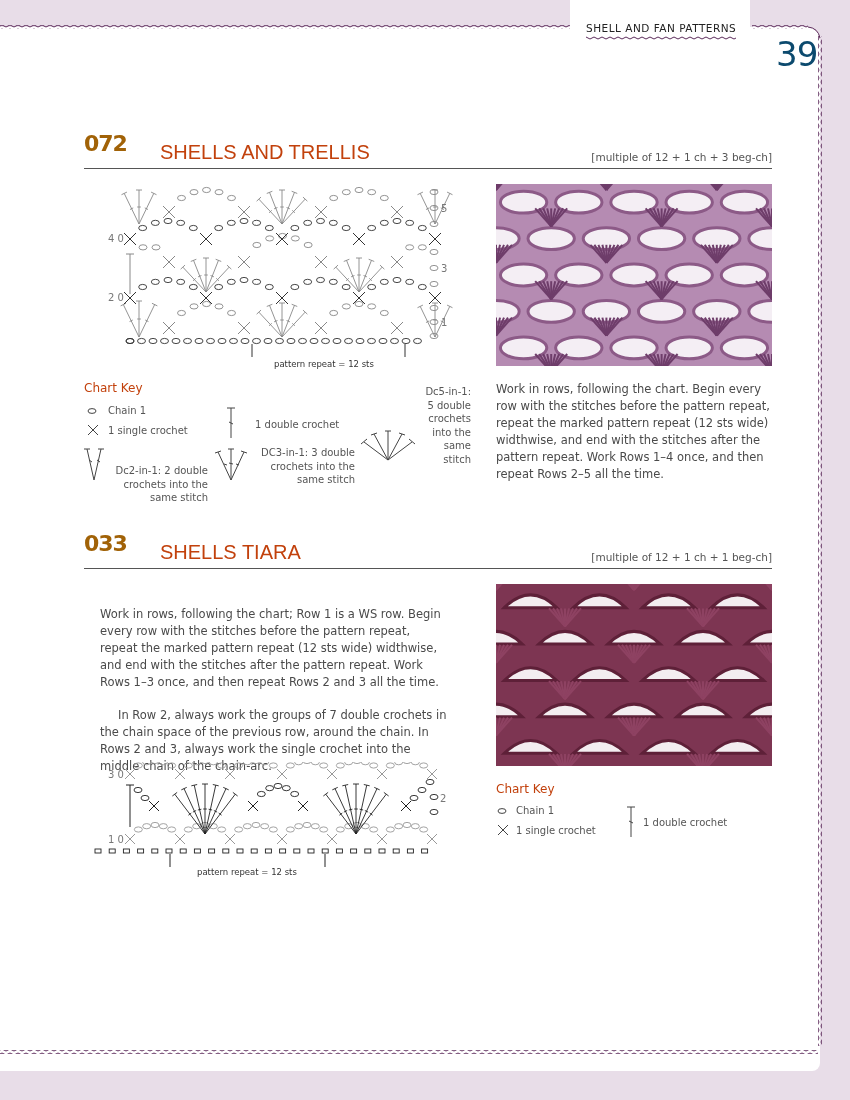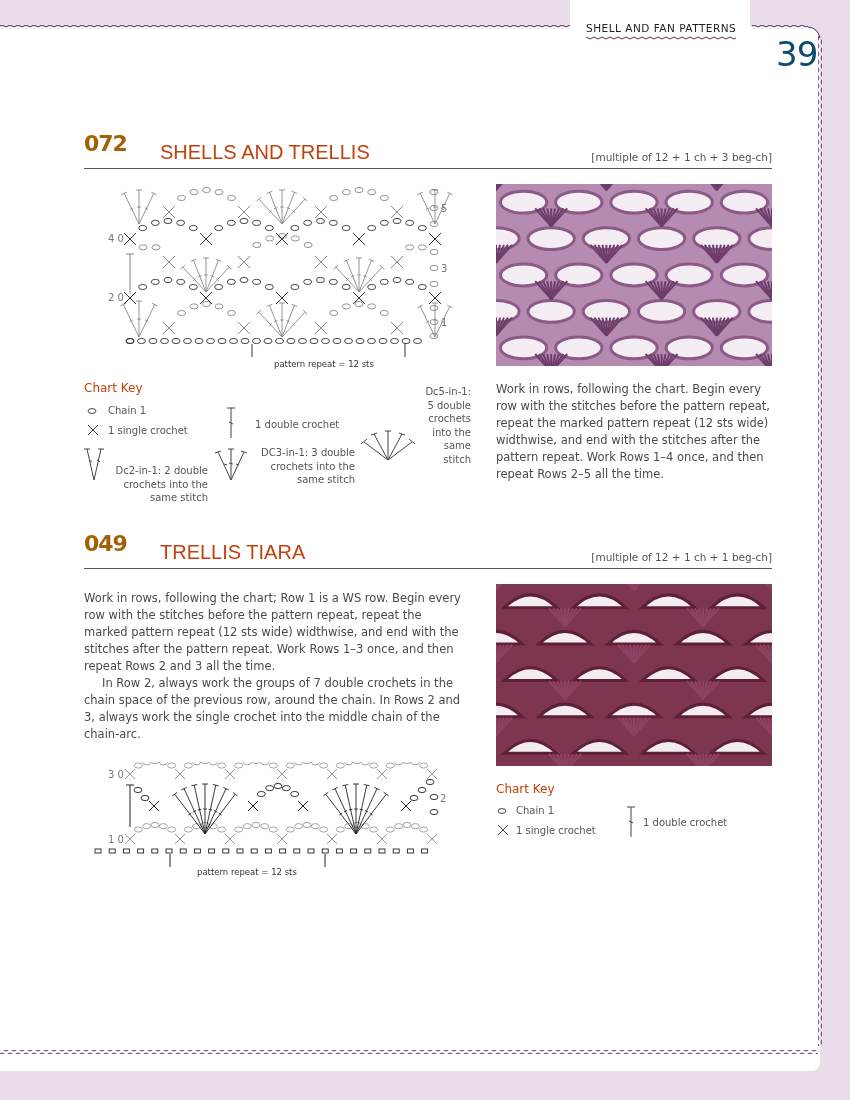--- a/index.html
+++ b/index.html
@@ -41,21 +41,21 @@
     position: absolute; left: 76px; bottom: 4px;
     font-size: 20px; color: #c2410c; font-family: "Liberation Sans", sans-serif;
   }
   .sec-mult {
     position: absolute; right: 0; bottom: 5px;
     font-size: 10.5px; color: #555;
   }
   .body-text {
     position: absolute; font-size: 11.5px; line-height: 17px; color: #4a4a4a;
   }
-  .body-text p { margin: 0; }
+  .body-text p { margin: 16px; }
   .indent { text-indent: 18px; }
   .photo {
     position: absolute; width: 276px; height: 182px; overflow: hidden;
   }
   .key-title { position: absolute; font-size: 12px; color: #c2410c; }
   .key-item { position: absolute; font-size: 10px; line-height: 13.5px; color: #555; text-align: right; }
   .key-sym { position: absolute; }
   .chart { position: absolute; }
   .repeat-label { font-size: 8.5px; fill: #333; }
   .row-label { font-size: 10px; fill: #777; }
@@ -590,22 +590,22 @@
 <svg class="key-sym" style="left:360px;top:428px" width="56" height="34">
     <g stroke="#444" fill="none">
       <path d="M28 32 L4 14 M28 32 L14 6 M28 32 L28 3 M28 32 L42 6 M28 32 L52 14 M1 16 L7 11 M11 7 L17 5 M25 3 L31 3 M39 5 L45 7 M49 11 L55 16"></path>
     </g>
   </svg>
 <div class="key-item" style="left:421px;top:385px;width:50px">Dc5-in-1: 5 double crochets into the same stitch</div>
 
 <div class="body-text" style="left:496px;top:381px;width:276px">Work in rows, following the chart. Begin every row with the stitches before the pattern repeat, repeat the marked pattern repeat (12 sts wide) widthwise, and end with the stitches after the pattern repeat. Work Rows 1–4 once, and then repeat Rows 2–5 all the time.</div>
 
 <div class="sec-head" style="top:532px">
-  <span class="sec-num">049</span>
-  <span class="sec-title">TRELLIS TIARA</span>
+  <span class="sec-num">033</span>
+  <span class="sec-title">SHELLS TIARA</span>
   <span class="sec-mult">[multiple of 12 + 1 ch + 1 beg-ch]</span>
 </div>
 
 <div class="body-text" style="left:84px;top:590px;width:382px">
   <p>Work in rows, following the chart; Row 1 is a WS row. Begin every row with the stitches before the pattern repeat, repeat the marked pattern repeat (12 sts wide) widthwise, and end with the stitches after the pattern repeat. Work Rows 1–3 once, and then repeat Rows 2 and 3 all the time.</p>
   <p class="indent">In Row 2, always work the groups of 7 double crochets in the chain space of the previous row, around the chain. In Rows 2 and 3, always work the single crochet into the middle chain of the chain-arc.</p>
 </div>
 
 <svg class="chart" style="left:90px;top:762px" width="370" height="120">
   <g id="chart073">

